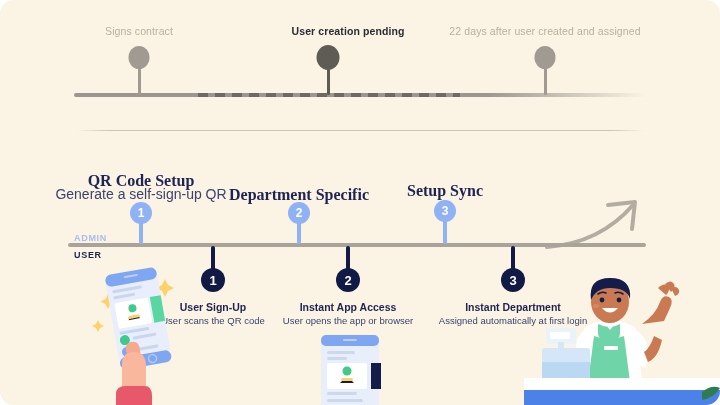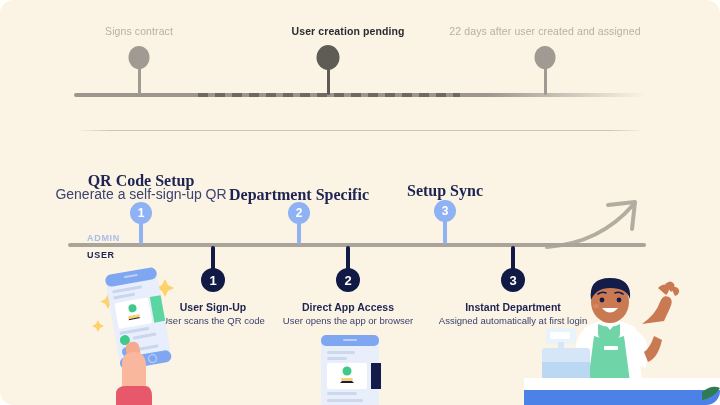--- a/index.html
+++ b/index.html
@@ -80,21 +80,20 @@
     width: 578px;
     height: 4px;
     border-radius: 2px;
     background: #a9a39a;
   }
   .lane-label {
     position: absolute;
     font-size: 9px;
     font-weight: 700;
     letter-spacing: .7px;
-    margin-left: 13px;
   }
   .lane-admin { color: #a9bced; left: 74px; top: 233px; }
   .lane-user  { color: #1d2352; left: 74px; top: 250px; }
 
   
   .admin-stem {
     position: absolute;
     width: 4px;
     background: #8fb2f5;
     border-radius: 2px;
@@ -223,21 +222,21 @@
 
   <div>
 
     <div class="user-stem" style="left:213px; top:246px; height:26px;"></div>
     <div class="user-badge" style="left:213px; top:268px;">1</div>
     <div class="user-title" style="left:213px; top:301px;">User Sign-Up</div>
     <div class="user-sub" style="left:213px; top:315px;">User scans the QR code</div>
 
     <div class="user-stem" style="left:348px; top:246px; height:26px;"></div>
     <div class="user-badge" style="left:348px; top:268px;">2</div>
-    <div class="user-title" style="left:348px; top:301px;">Direct App Access</div>
+    <div class="user-title" style="left:348px; top:301px;">Instant App Access</div>
     <div class="user-sub" style="left:348px; top:315px;">User opens the app or browser</div>
 
     <div class="user-stem" style="left:513px; top:246px; height:26px;"></div>
     <div class="user-badge" style="left:513px; top:268px;">3</div>
     <div class="user-title" style="left:513px; top:301px;">Instant Department</div>
     <div class="user-sub" style="left:513px; top:315px;">Assigned automatically at first login</div>
   </div>
 
   <svg class="illu" style="left:86px; top:262px;" width="110" height="143" viewBox="0 0 110 143">
 

